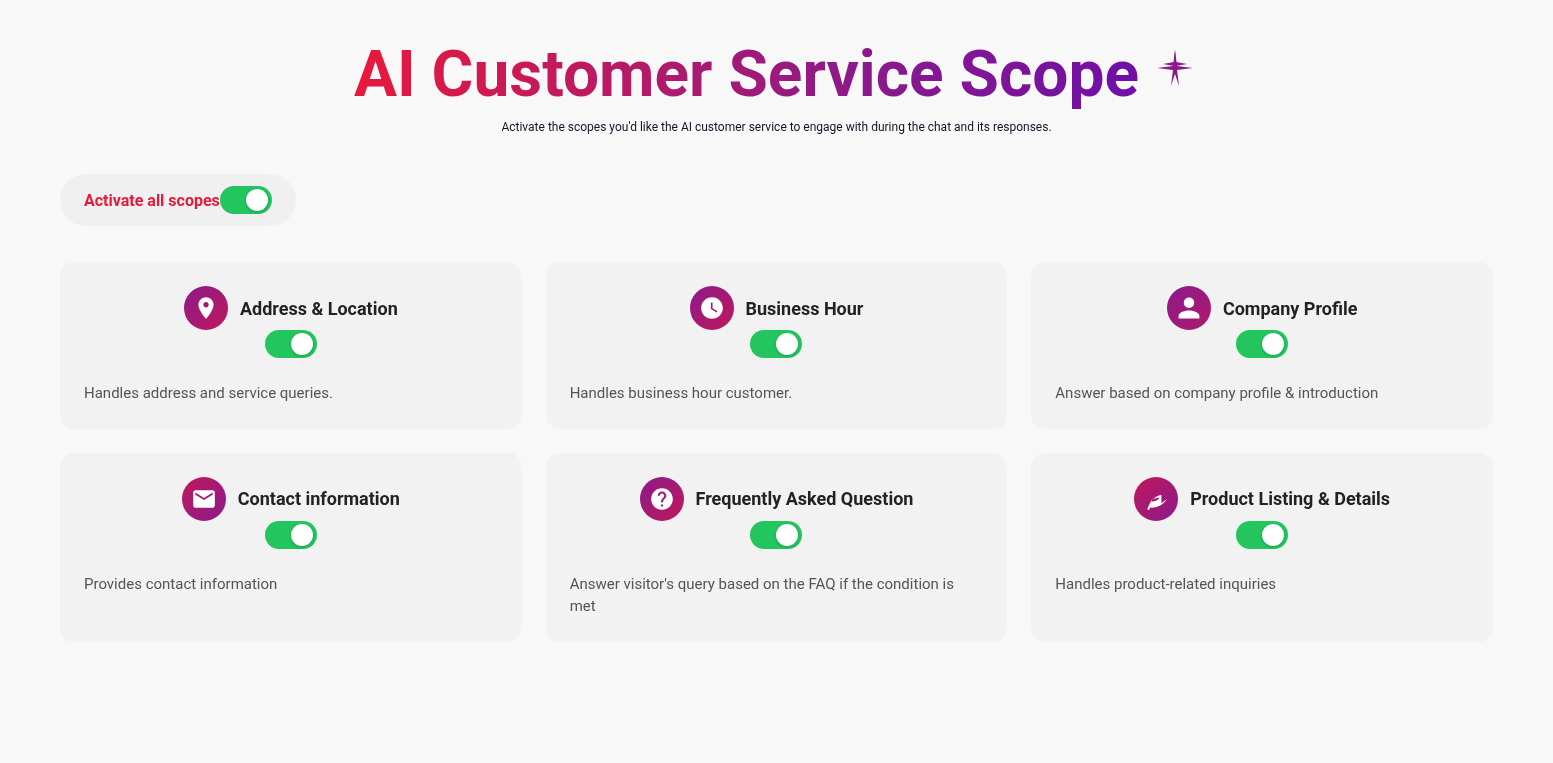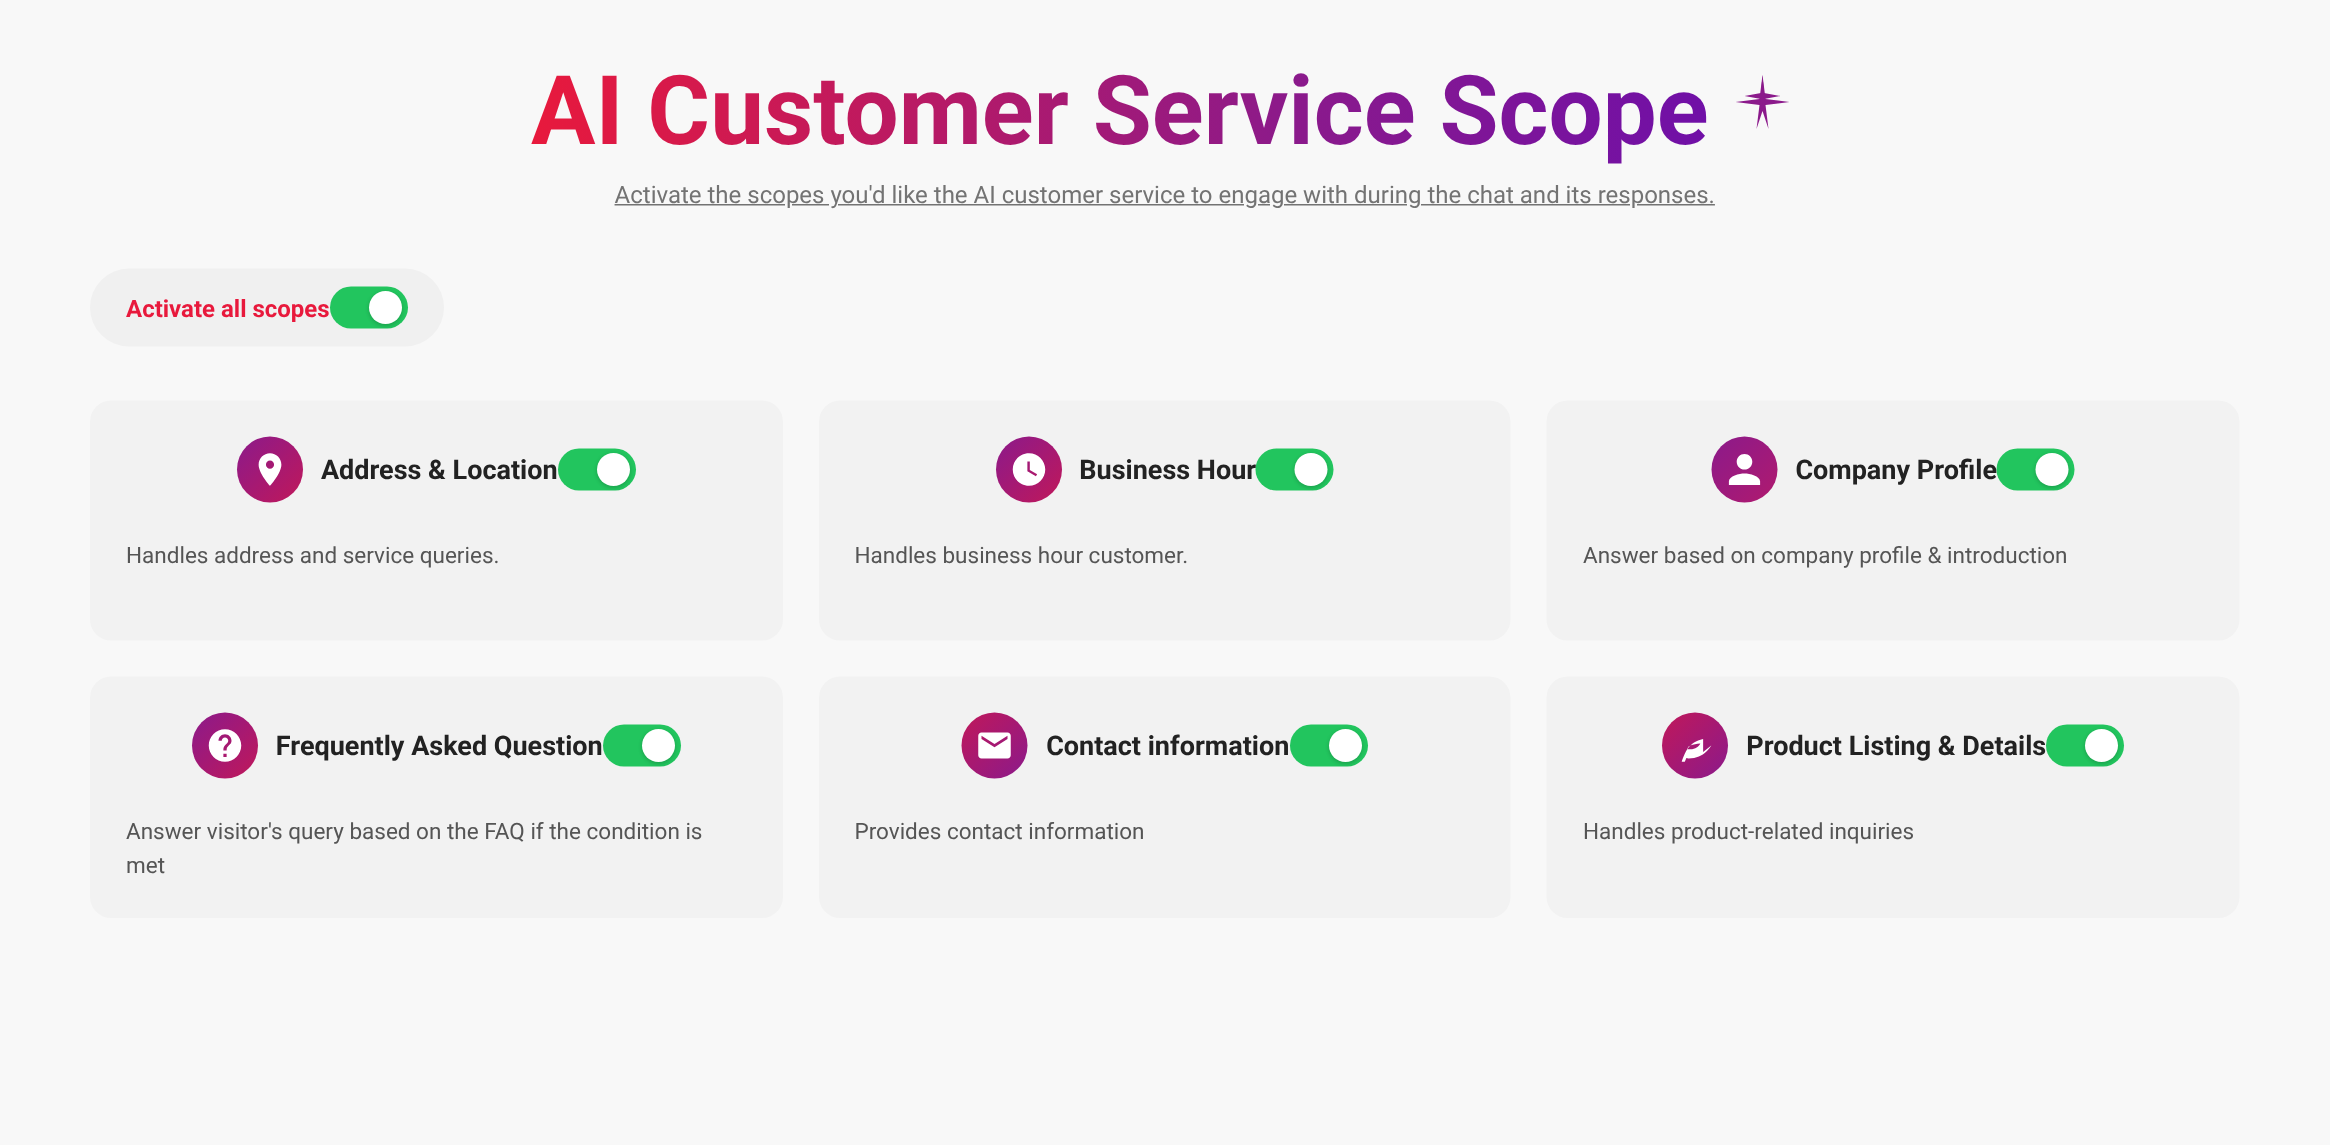--- a/index.html
+++ b/index.html
@@ -29,24 +29,23 @@
       align-items: center;
       gap: 12px;
       line-height: 1.1;
     }
     .sparkle-icon {
       -webkit-text-fill-color: #8b1a8b;
       color: #8b1a8b;
       font-size: 48px;
     }
     .subtitle {
-      color: #737373;
-      font-size: 16px;
+      color: #0f172a;
+      font-size: 12px;
       margin-top: 10px;
-      text-decoration: underline;
     }
     .activate-all-bar {
       margin-bottom: 36px;
     }
     .activate-all-pill {
       display: inline-flex;
       align-items: center;
       background: #f0f0f0;
       border-radius: 30px;
       padding: 12px 24px;
@@ -90,20 +89,21 @@
       background: #f2f2f2;
       border-radius: 14px;
       padding: 24px;
       min-height: 160px;
     }
     .card-header {
       display: flex;
       align-items: center;
       justify-content: center;
       margin-bottom: 24px;
+      flex-direction: column;
     }
     .card-title-group {
       display: flex;
       align-items: center;
       gap: 12px;
     }
     .card-icon {
       width: 44px;
       height: 44px;
       border-radius: 50%;
@@ -217,53 +217,53 @@
           <div class="toggle-track"></div>
           <div class="toggle-thumb"></div>
         </label>
       </div>
       <p class="card-description">Answer based on company profile &amp; introduction</p>
     </div>
 
     <div class="card">
       <div class="card-header">
         <div class="card-title-group">
+          <div class="card-icon icon-contact">
+            <svg viewBox="0 0 24 24" fill="white">
+              <path d="M20 4H4c-1.1 0-2 .9-2 2v12c0 1.1.9 2 2 2h16c1.1 0 2-.9 2-2V6c0-1.1-.9-2-2-2zm0 4l-8 5-8-5V6l8 5 8-5v2z"></path>
+            </svg>
+          </div>
+          <span class="card-title">Contact information</span>
+        </div>
+        <label class="toggle">
+
+          <div class="toggle-track"></div>
+          <div class="toggle-thumb"></div>
+        </label>
+      </div>
+      <p class="card-description">Provides contact information</p>
+    </div>
+
+    <div class="card">
+      <div class="card-header">
+        <div class="card-title-group">
           <div class="card-icon icon-faq">
             <svg viewBox="0 0 24 24" fill="white">
               <path d="M12 2C6.48 2 2 6.48 2 12s4.48 10 10 10 10-4.48 10-10S17.52 2 12 2zm1 17h-2v-2h2v2zm2.07-7.75l-.9.92C13.45 12.9 13 13.5 13 15h-2v-.5c0-1.1.45-2.1 1.17-2.83l1.24-1.26c.37-.36.59-.86.59-1.41 0-1.1-.9-2-2-2s-2 .9-2 2H8c0-2.21 1.79-4 4-4s4 1.79 4 4c0 .88-.36 1.68-.93 2.25z"></path>
             </svg>
           </div>
           <span class="card-title">Frequently Asked Question</span>
         </div>
         <label class="toggle">
 
           <div class="toggle-track"></div>
           <div class="toggle-thumb"></div>
         </label>
       </div>
       <p class="card-description">Answer visitor's query based on the FAQ if the condition is met</p>
-    </div>
-
-    <div class="card">
-      <div class="card-header">
-        <div class="card-title-group">
-          <div class="card-icon icon-contact">
-            <svg viewBox="0 0 24 24" fill="white">
-              <path d="M20 4H4c-1.1 0-2 .9-2 2v12c0 1.1.9 2 2 2h16c1.1 0 2-.9 2-2V6c0-1.1-.9-2-2-2zm0 4l-8 5-8-5V6l8 5 8-5v2z"></path>
-            </svg>
-          </div>
-          <span class="card-title">Contact information</span>
-        </div>
-        <label class="toggle">
-
-          <div class="toggle-track"></div>
-          <div class="toggle-thumb"></div>
-        </label>
-      </div>
-      <p class="card-description">Provides contact information</p>
     </div>
 
     <div class="card">
       <div class="card-header">
         <div class="card-title-group">
           <div class="card-icon icon-product">
             <svg viewBox="0 0 24 24" fill="white">
               <path d="M17 8C8 10 5.9 16.17 3.82 21.99L5.71 22l1-2.3A4.49 4.49 0 008 20c10 0 14-8 14-8l-5 4zm-9.87 6.13l.94-1.45A7.58 7.58 0 0112 11.22a10.14 10.14 0 013.28-.5c-1.25 2.33-3.59 4.18-8.15 3.41z"></path>
             </svg>
           </div>

